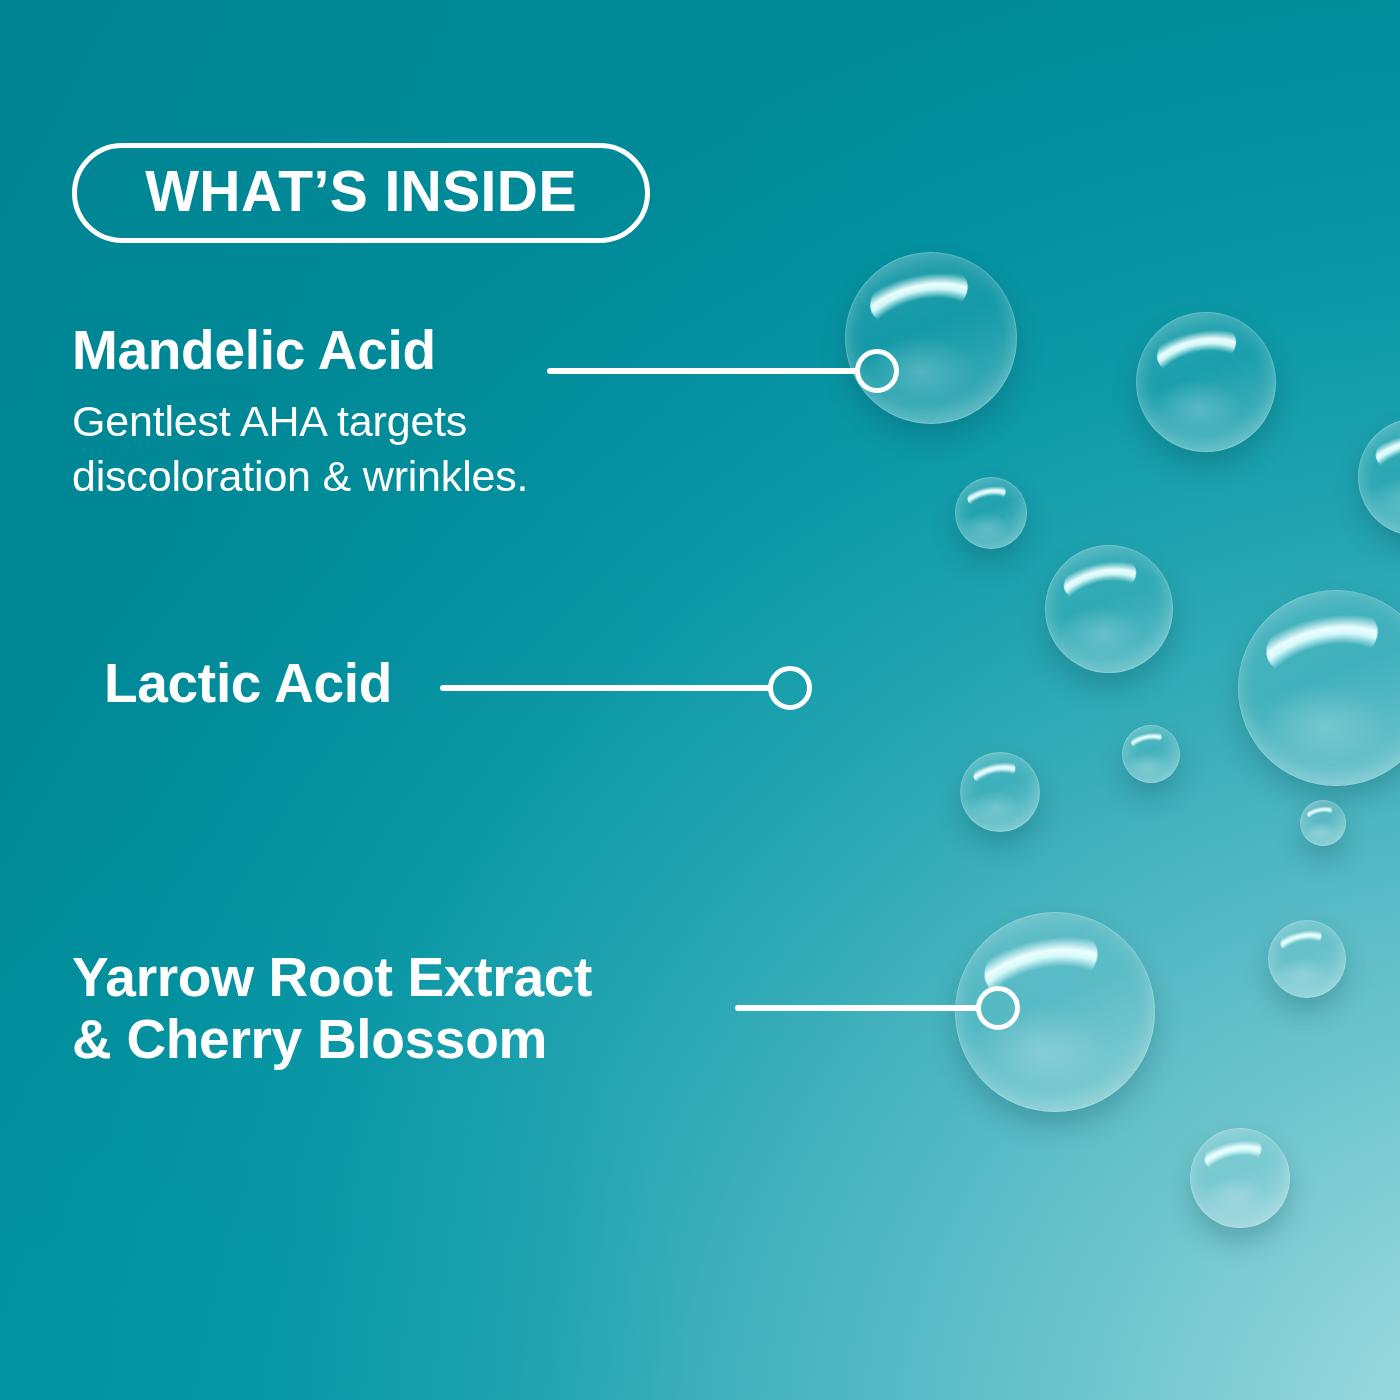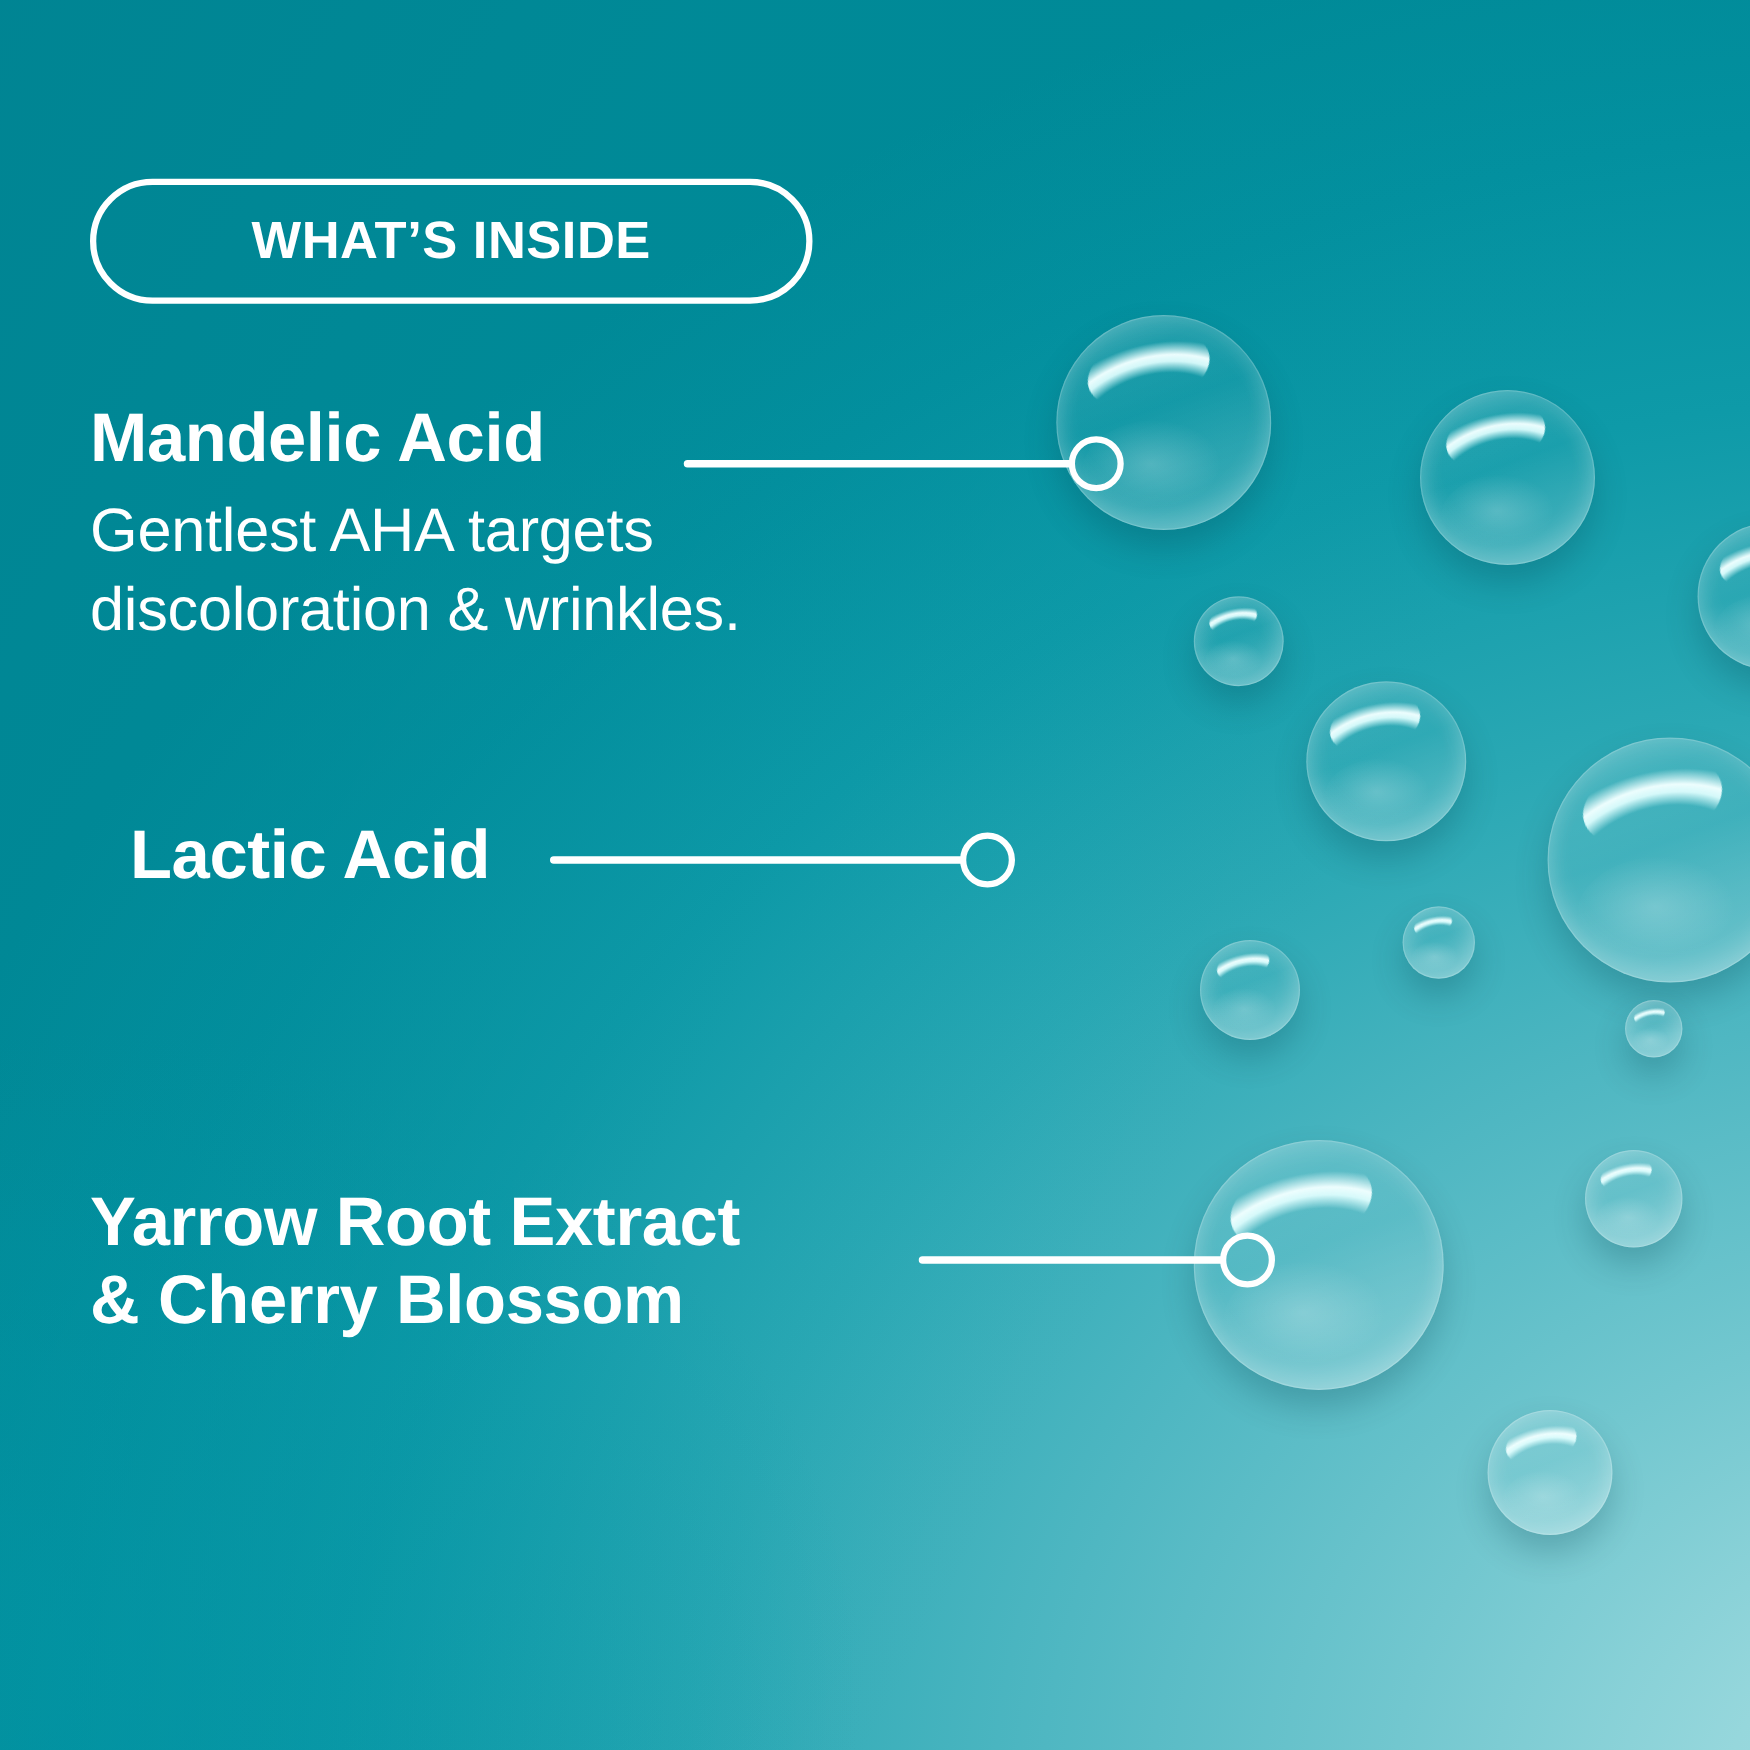--- a/index.html
+++ b/index.html
@@ -103,41 +103,41 @@
   .badge {
     position:absolute;
     left:72px; top:143px;
     width:578px; height:100px;
     border:5px solid #ffffff;
     border-radius:52px;
     display:flex; align-items:center; justify-content:center;
   }
   .badge-text {
     color:#ffffff;
-    font-size:42px;
+    font-size:57px;
     font-weight:700;
     letter-spacing:0.4px;
     white-space:nowrap;
     line-height:1;
     padding-bottom:3px;
   }
 
   .item { position:absolute; left:72px; }
   .item-title {
     color:#ffffff;
     font-weight:700;
     font-size:55px;
     line-height:1.12;
     letter-spacing:-0.3px;
     white-space:nowrap;
   }
   .item-desc {
     color:#ffffff;
     font-weight:400;
-    font-size:49px;
+    font-size:43px;
     line-height:1.30;
     letter-spacing:-0.2px;
     margin-top:12px;
     white-space:pre-line;
   }
 
   #item-1 { top:320px; }
   #item-2 { top:653px;margin-left:32px; }
   #item-3 { top:947px; }
 </style>

